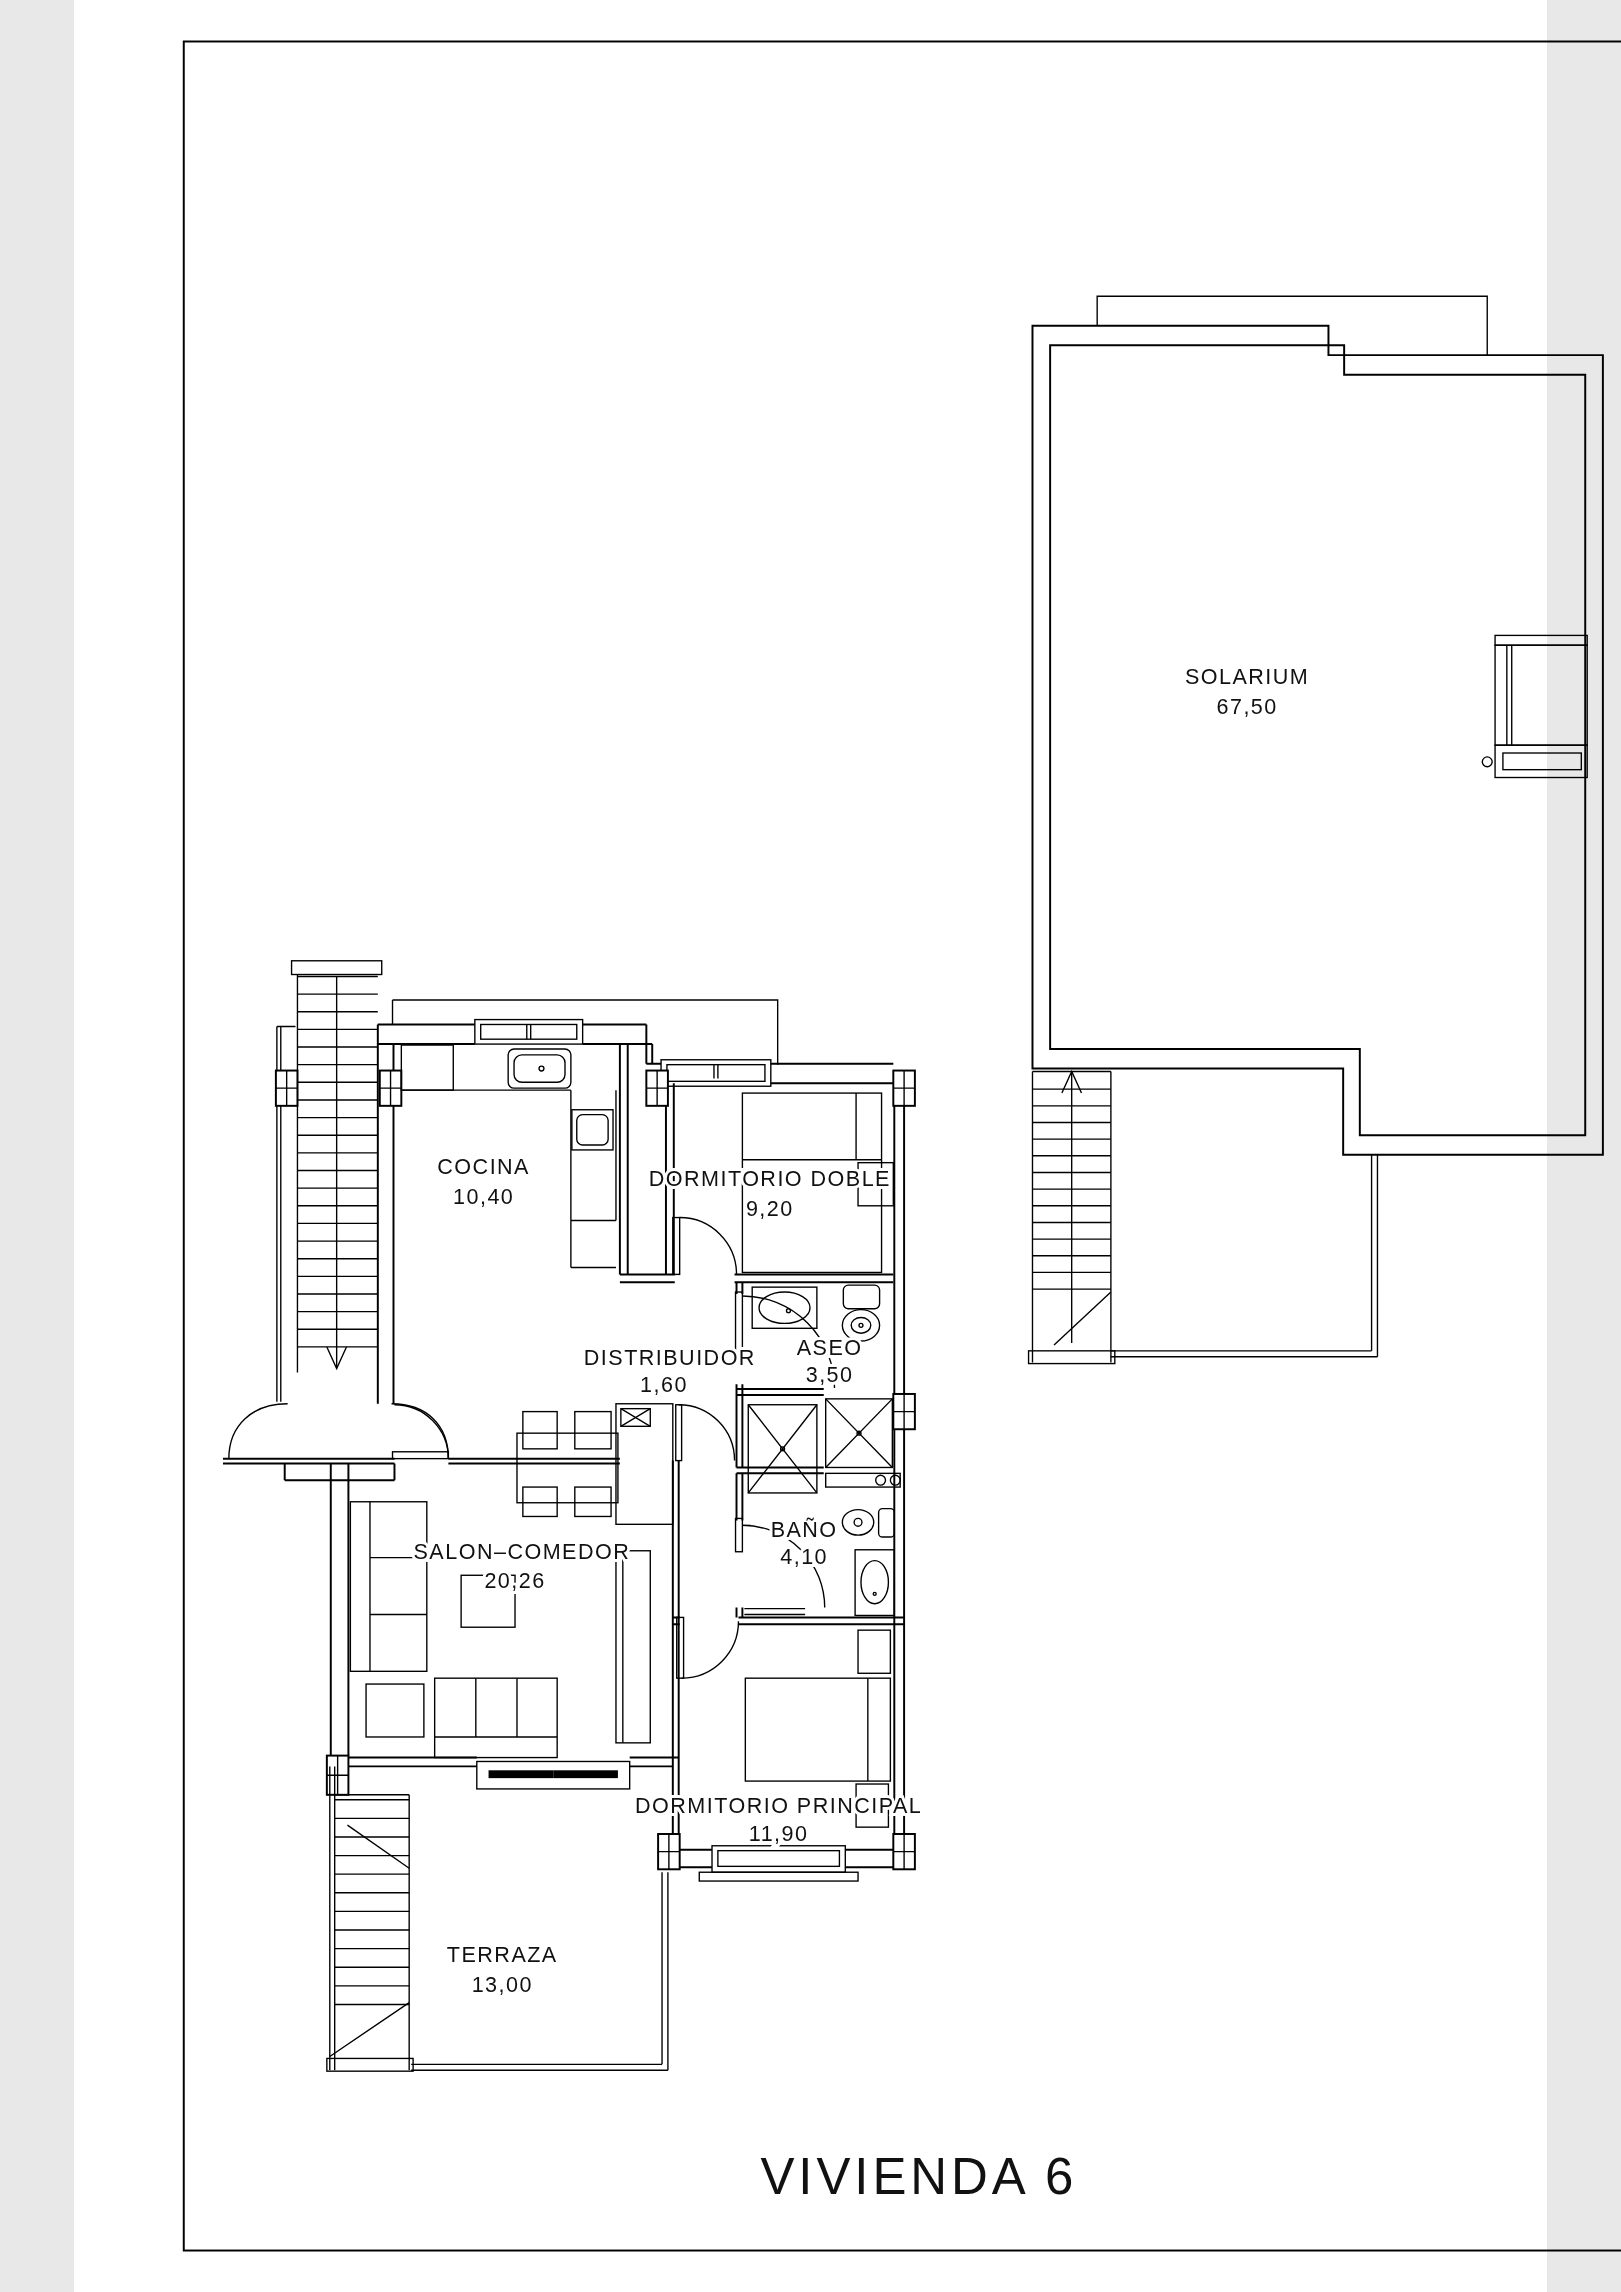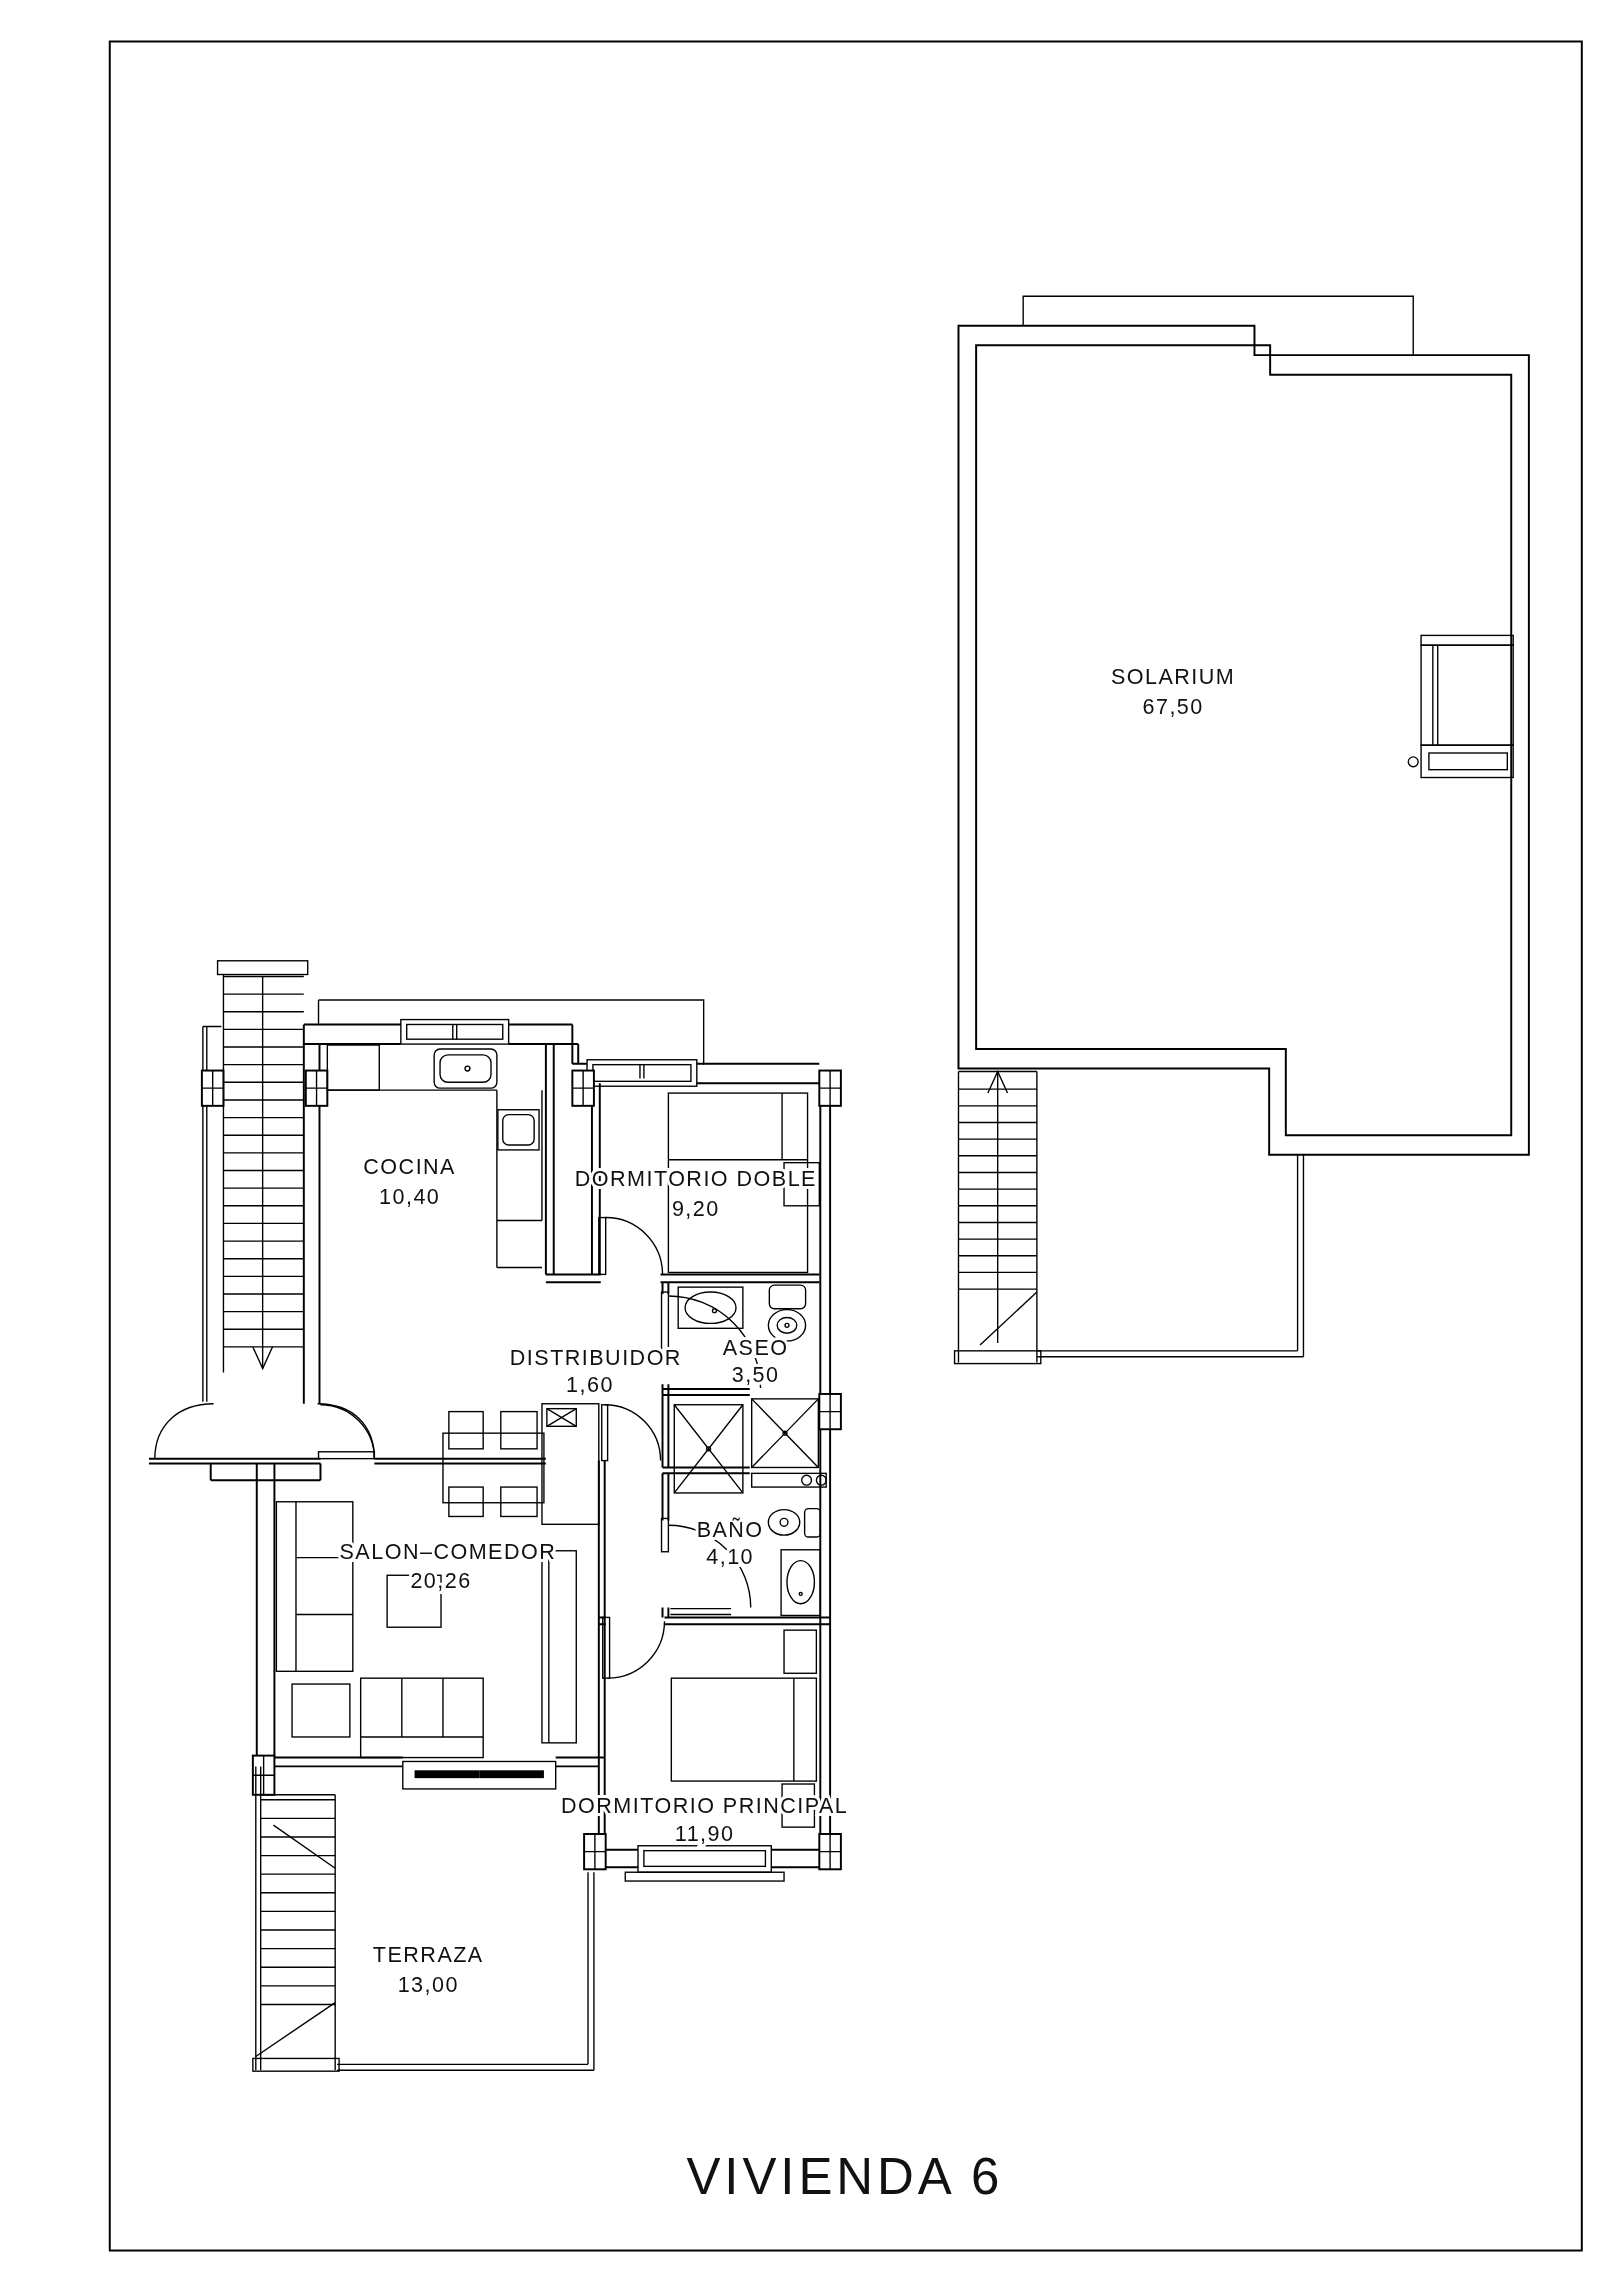--- a/index.html
+++ b/index.html
@@ -1,16 +1,16 @@
 <!DOCTYPE html>
 <html><head>
 <meta charset="utf-8">
 <style>
   html,body{margin:0;padding:0;background:#e8e8e8;}
-  .sheet{position:relative;width:1621px;height:2293px;background:#fff;margin:0 auto;
+  .sheet{position:relative;width:1473px;height:2293px;background:#fff;margin:0 auto;
          font-family:"Liberation Sans", sans-serif;}
   svg{position:absolute;left:0;top:0;}
   .thin{fill:none;stroke:#000;stroke-width:1.4;}
   .wall{fill:none;stroke:#000;stroke-width:2;}
   .furn{fill:none;stroke:#000;stroke-width:1.4;}
   .post{fill:#fff;stroke:#000;stroke-width:2;}
   .pane{fill:#000;stroke:none;}
   .lbl{font-family:"Liberation Sans", sans-serif;font-size:22px;letter-spacing:1.5px;
        fill:#111;text-anchor:middle;paint-order:stroke;stroke:#fff;stroke-width:6;}
   .title{font-family:"Liberation Sans", sans-serif;font-size:52px;letter-spacing:4px;

